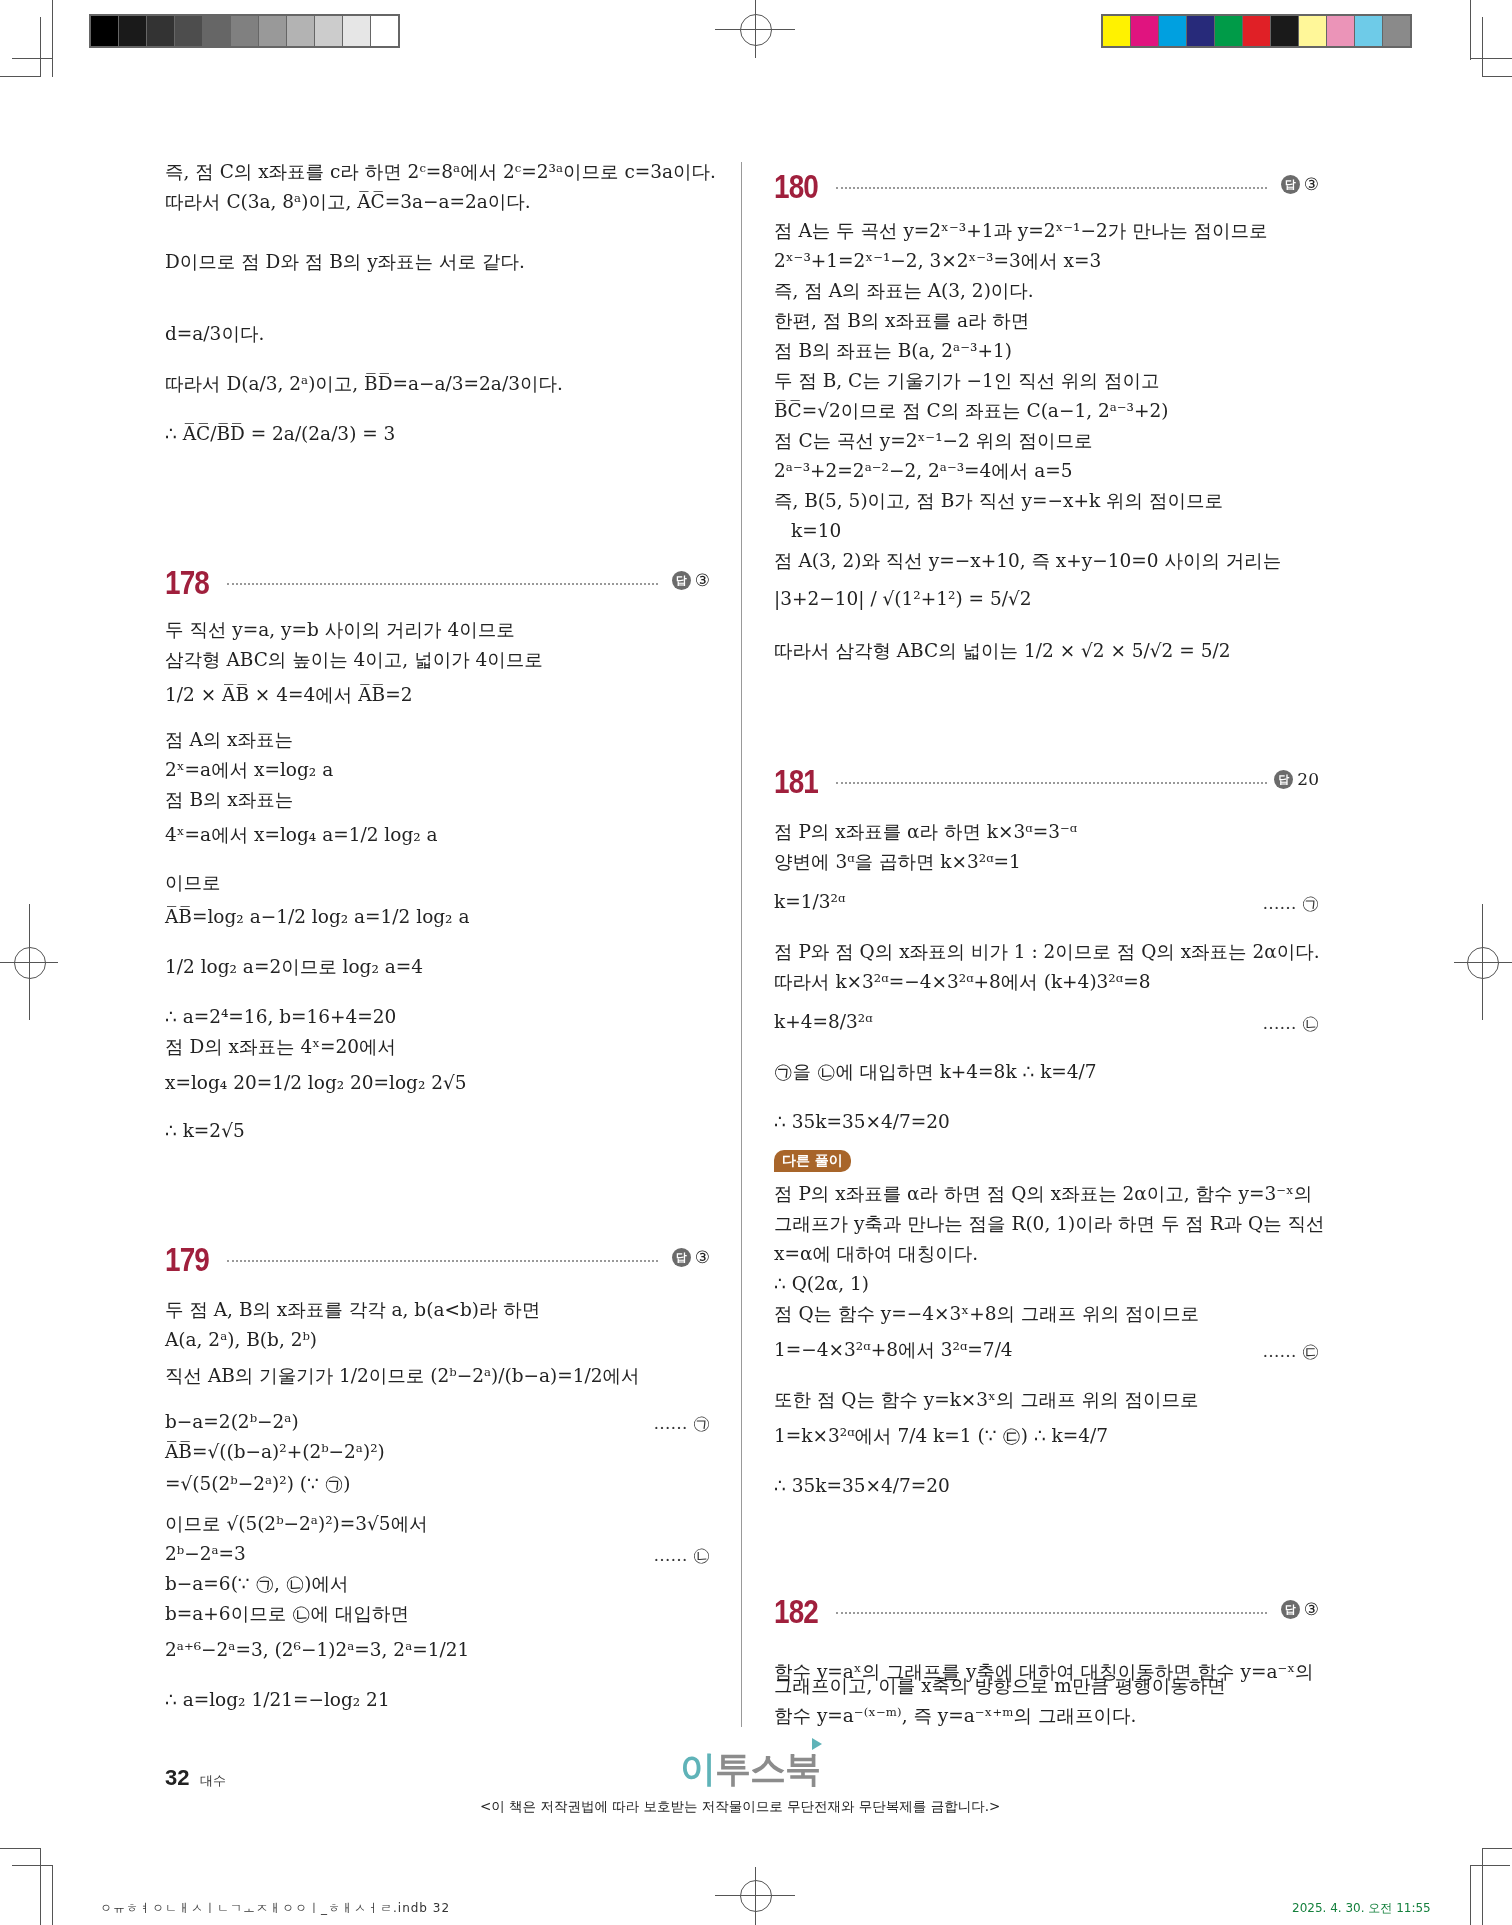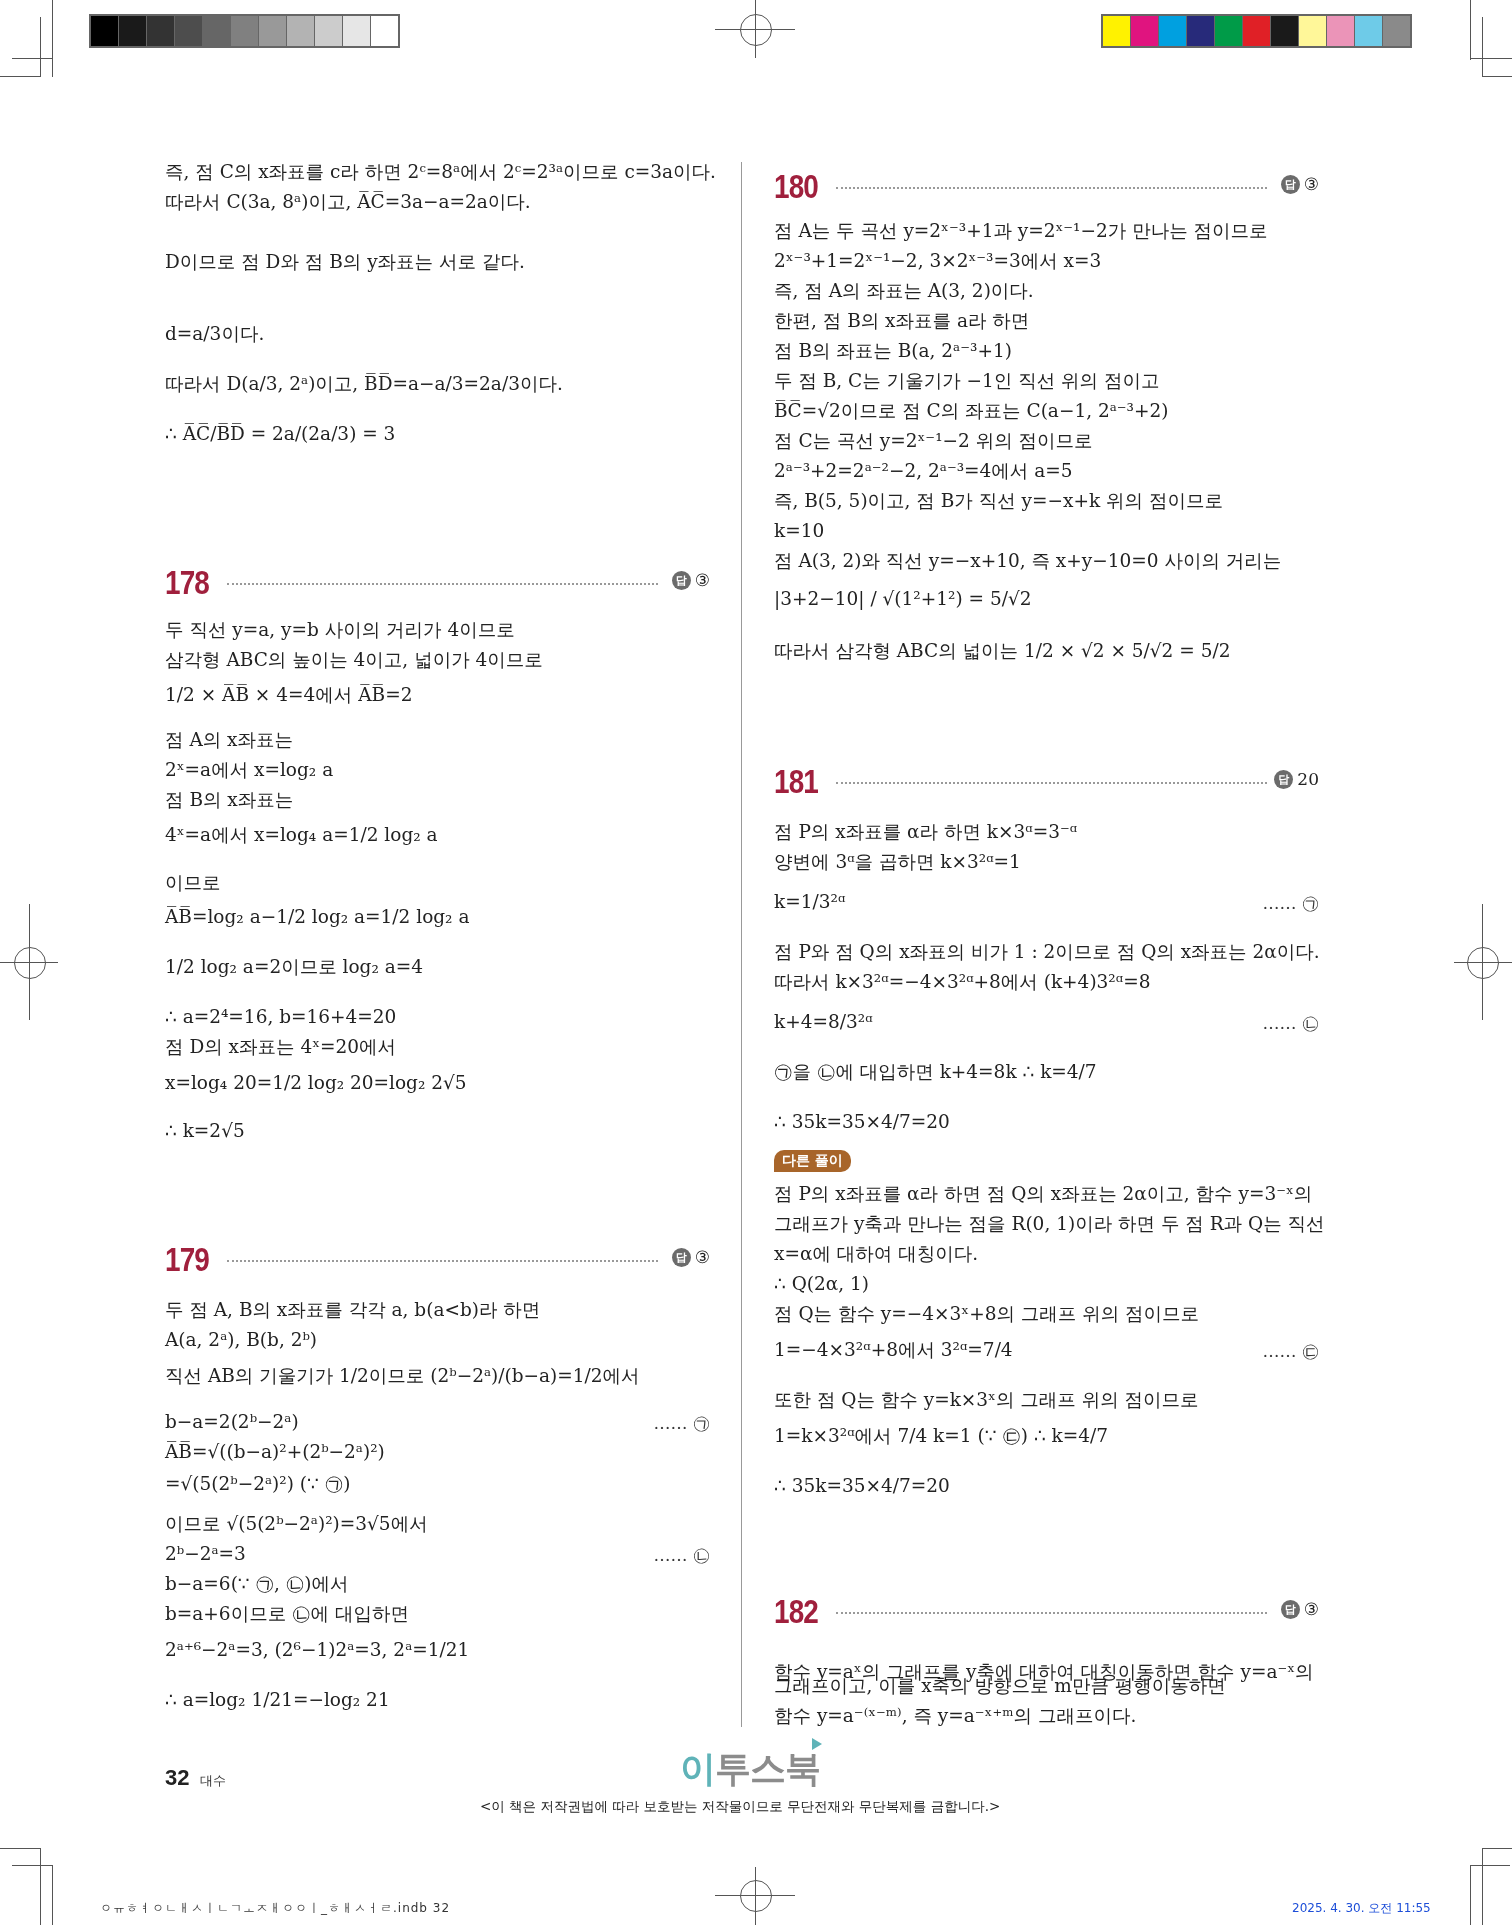--- a/index.html
+++ b/index.html
@@ -32,21 +32,21 @@
              font-weight:bold; font-size:14px; padding:2px 8px; border-radius:10px 10px 10px 0; }
   .footer-page { position:absolute; left:165px; top:1765px; font-family:"Liberation Sans",sans-serif; }
   .footer-page .num { font-weight:bold; font-size:22px; }
   .footer-page .sub { font-size:13px; margin-left:6px; color:#333; }
   .logo { position:absolute; left:680px; top:1745px; font-family:"DejaVu Sans",sans-serif; font-weight:bold;
           font-size:36px; color:#8c8c8c; letter-spacing:-1px; }
   .logo .first { color:#5fb3b8; }
   .logo-flag { position:absolute; left:812px; top:1738px; width:0; height:0; border-left:10px solid #5fb3b8; border-top:6px solid transparent; border-bottom:6px solid transparent; }
   .copyright { position:absolute; left:480px; top:1798px; font-family:"DejaVu Sans",sans-serif; font-size:13.5px; color:#222; }
   .slug-left { position:absolute; left:100px; top:1900px; font-family:"DejaVu Sans",sans-serif; font-size:12px; color:#333; letter-spacing:1px; }
-  .slug-right { position:absolute; left:1292px; top:1900px; font-family:"DejaVu Sans",sans-serif; font-size:12px; color:#1d4ed8; }
+  .slug-right { position:absolute; left:1292px; top:1900px; font-family:"DejaVu Sans",sans-serif; font-size:12px; color:#15803d; }
 </style>
 </head>
 <body>
 
 <div>
   <div class="vline" style="left:52px;top:0;height:77px;"></div>
   <div class="hline" style="left:12px;top:58px;width:41px;"></div>
   <div class="vline" style="left:40px;top:17px;height:60px;"></div>
   <div class="hline" style="left:0;top:76px;width:41px;"></div>
 
@@ -189,21 +189,21 @@
       <div class="line" style="top: 52px;">점 A는 두 곡선 y=2ˣ⁻³+1과 y=2ˣ⁻¹−2가 만나는 점이므로</div>
       <div class="line" style="top: 82px;">2ˣ⁻³+1=2ˣ⁻¹−2, 3×2ˣ⁻³=3에서 x=3</div>
       <div class="line" style="top: 112px;">즉, 점 A의 좌표는 A(3, 2)이다.</div>
       <div class="line" style="top: 142px;">한편, 점 B의 x좌표를 a라 하면</div>
       <div class="line" style="top: 172px;">점 B의 좌표는 B(a, 2ᵃ⁻³+1)</div>
       <div class="line" style="top: 202px;">두 점 B, C는 기울기가 −1인 직선 위의 점이고</div>
       <div class="line" style="top: 232px;">B̅C̅=√2이므로 점 C의 좌표는 C(a−1, 2ᵃ⁻³+2)</div>
       <div class="line" style="top: 262px;">점 C는 곡선 y=2ˣ⁻¹−2 위의 점이므로</div>
       <div class="line" style="top: 292px;">2ᵃ⁻³+2=2ᵃ⁻²−2, 2ᵃ⁻³=4에서 a=5</div>
       <div class="line" style="top: 322px;">즉, B(5, 5)이고, 점 B가 직선 y=−x+k 위의 점이므로</div>
-      <div class="line" style="top: 352px;">k=10</div>
+      <div class="line" style="top: 352px; margin-left: 17px;">k=10</div>
       <div class="line" style="top: 382px;">점 A(3, 2)와 직선 y=−x+10, 즉 x+y−10=0 사이의 거리는</div>
       <div class="line" style="top: 420px;">|3+2−10| / √(1²+1²) = 5/√2</div>
       <div class="line" style="top: 472px;">따라서 삼각형 ABC의 넓이는 1/2 × √2 × 5/√2 = 5/2</div>
     </div>
 </div>
 
 <div class="col col-right" style="top:762px;height:760px;">
   <div class="phead">
     <span class="pnum">181</span>
     <span class="pdots"></span>

